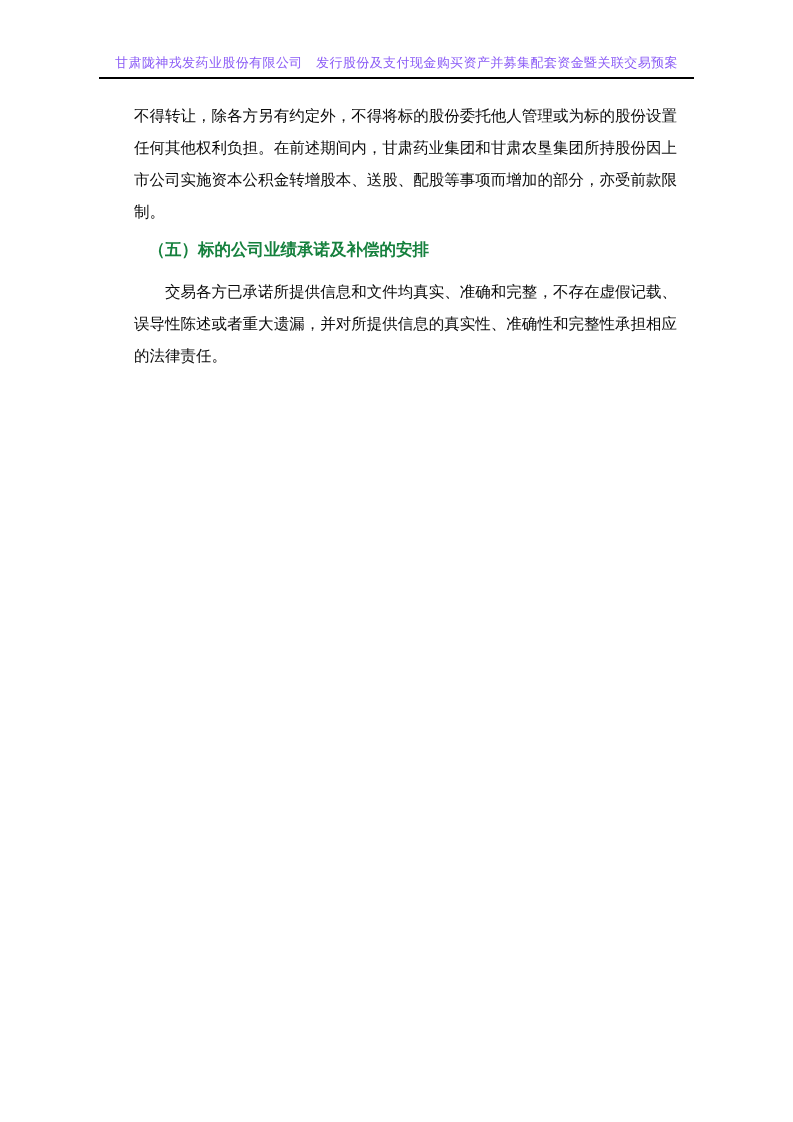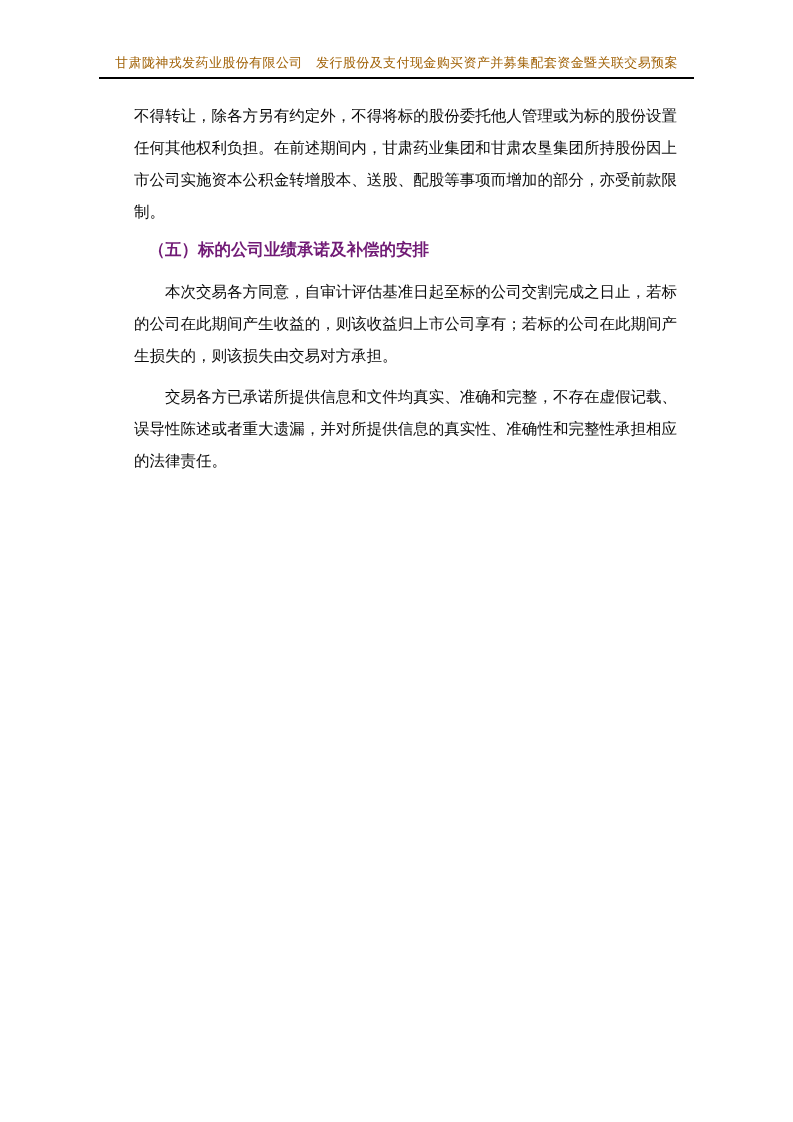--- a/index.html
+++ b/index.html
@@ -18,21 +18,21 @@
   }
   .page-header {
     text-align: center;
     padding-top: 53px;
   }
   .header-text {
     display: inline-block;
     font-family: "Liberation Serif", "DejaVu Serif", serif;
     font-size: 13px;
     letter-spacing: 0.4px;
-    color: #a16207;
+    color: #8b5cf6;
     padding: 0 16px 5px 16px;
     border-bottom: 2px solid #000000;
     white-space: nowrap;
   }
   .doc-body {
     margin: 21px 116px 0 118px;
     font-family: "Liberation Serif", "DejaVu Serif", serif;
     font-size: 15.5px;
     line-height: 32px;
     text-align: justify;
@@ -46,21 +46,21 @@
     text-indent: 2em;
   }
   .heading {
     font-family: "Liberation Sans", "DejaVu Sans", sans-serif;
     font-size: 16.5px;
     font-weight: bold;
     line-height: 24px;
     margin: 9px 0 15px 0;
     text-indent: 1.85em;
     text-align: left;
-    color: #701a75;
+    color: #15803d;
   }
 </style>
 </head>
 <body>
 
 <div class="page">
 
   <div class="page-header">
     <span class="header-text">甘肃陇神戎发药业股份有限公司　发行股份及支付现金购买资产并募集配套资金暨关联交易预案</span>
   </div>
@@ -68,20 +68,19 @@
   <div class="doc-body">
 
     <p class="para">不得转让，除各方另有约定外，不得将标的股份委托他人管理或为标的股份设置任何其他权利负担。在前述期间内，甘肃药业集团和甘肃农垦集团所持股份因上市公司实施资本公积金转增股本、送股、配股等事项而增加的部分，亦受前款限制。</p>
 
 
 
     <h3 class="heading">（五）标的公司业绩承诺及补偿的安排</h3>
 
 
 
-    <p class="para indent">本次交易各方同意，自审计评估基准日起至标的公司交割完成之日止，若标的公司在此期间产生收益的，则该收益归上市公司享有；若标的公司在此期间产生损失的，则该损失由交易对方承担。</p>
 
 
     <p class="para indent">交易各方已承诺所提供信息和文件均真实、准确和完整，不存在虚假记载、误导性陈述或者重大遗漏，并对所提供信息的真实性、准确性和完整性承担相应的法律责任。</p>
 
   </div>
 
 </div>
 
 </body></html>

